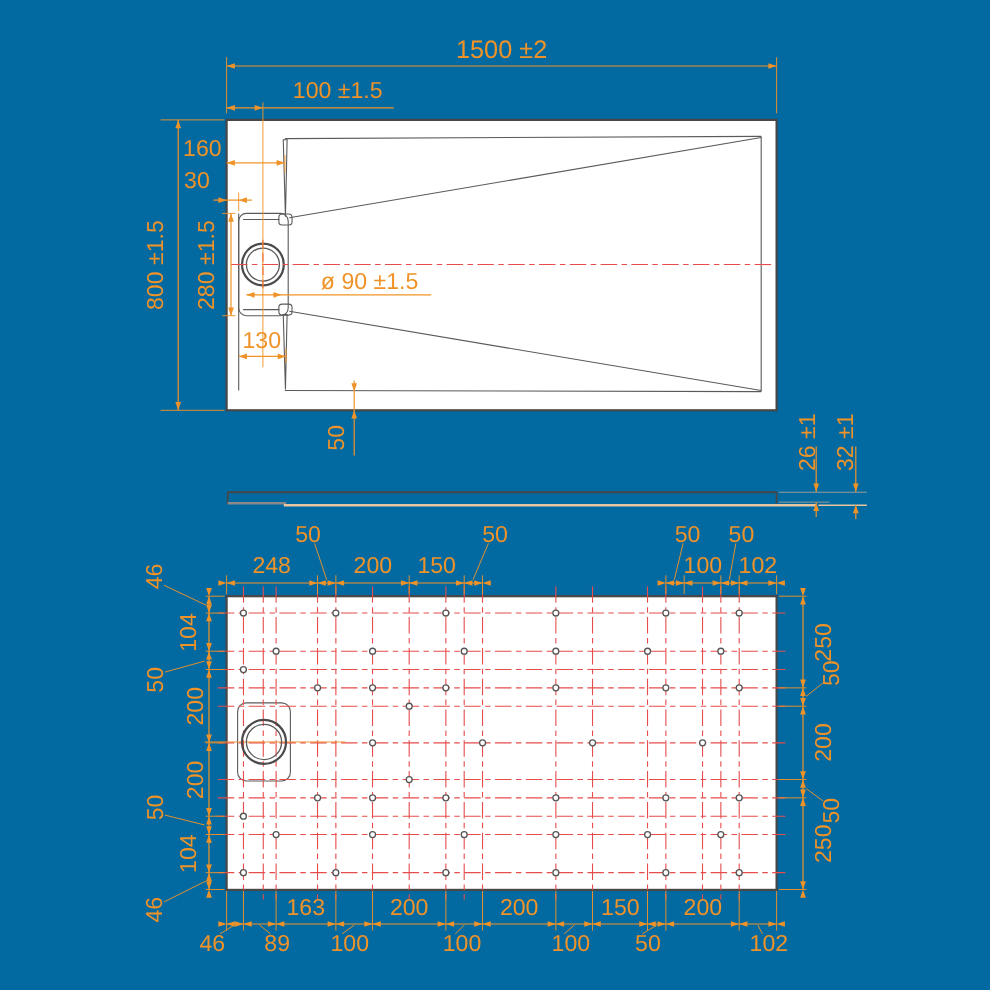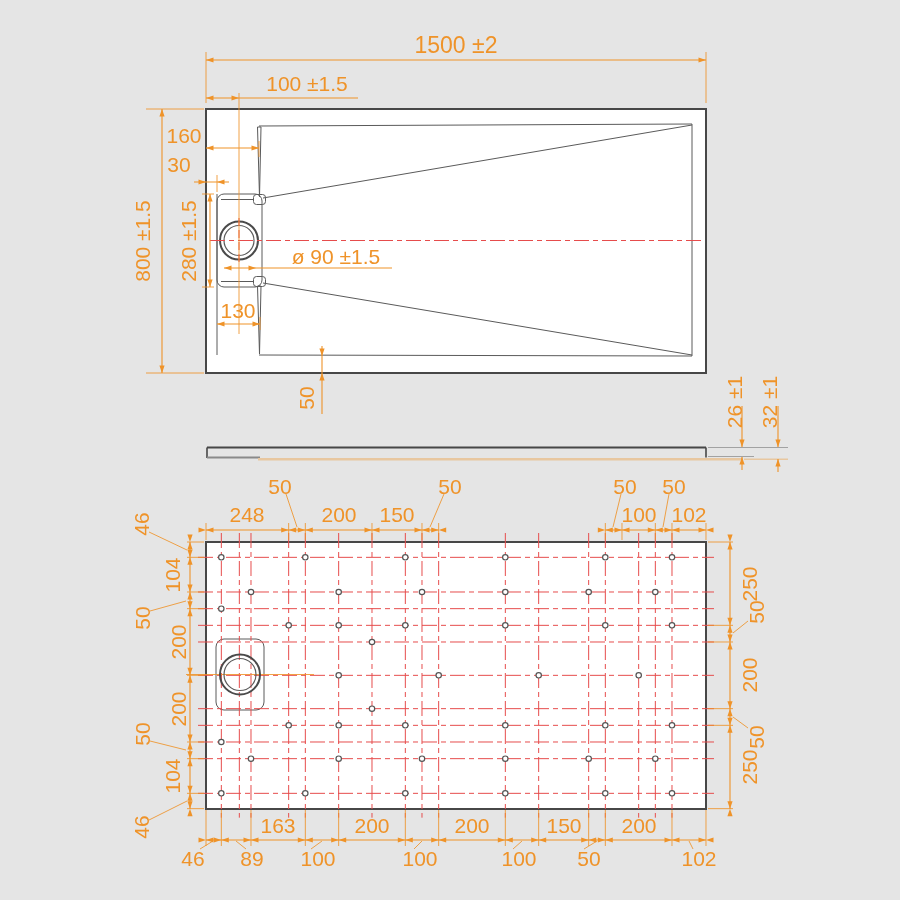--- a/index.html
+++ b/index.html
@@ -1,16 +1,16 @@
 <!DOCTYPE html>
 <html><head>
 <meta charset="utf-8">
 <style>
   html,body{margin:0;padding:0;background:#ffffff;}
-  .canvas{position:relative;width:900px;height:900px;background:#e5e5e5;overflow:hidden;
+  .canvas{position:relative;width:900px;height:900px;background:#0369a1;overflow:hidden;
           font-family:"Liberation Sans", sans-serif;}
   svg text{font-family:"Liberation Sans", sans-serif;font-size:21px;fill:#ef9329;}
   svg text.big{font-size:23px;}
   .part-thick{stroke:#474747;stroke-width:2;fill:#fff;}
   .thin{stroke:#5a5a5a;stroke-width:1;fill:none;}
   .dim{stroke:#ef9329;stroke-width:1.1;fill:none;}
   .ext{stroke:#ef9329;stroke-width:0.9;opacity:.95;fill:none;}
   .cl{stroke:#e64c4c;stroke-width:1;fill:none;stroke-dasharray:15 4 5 4;}
   .grayext{stroke:#9a9a9a;stroke-width:0.9;fill:none;}
 </style>

